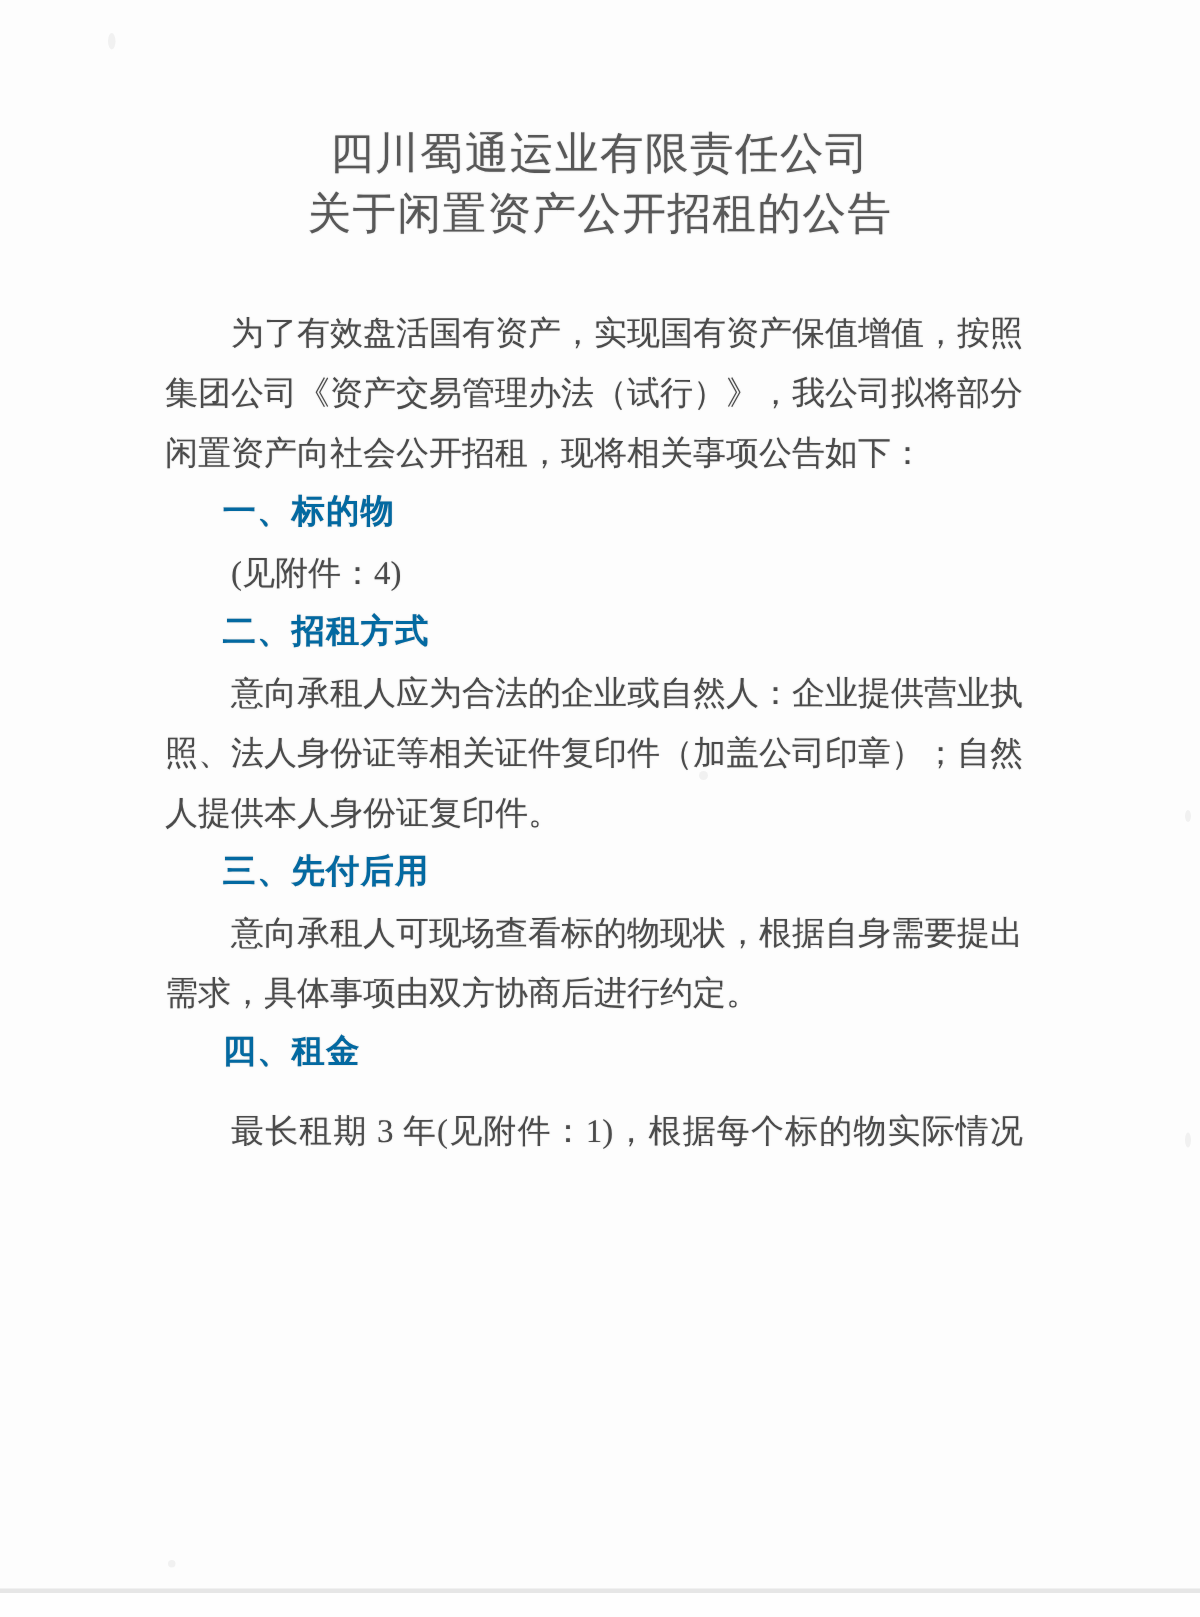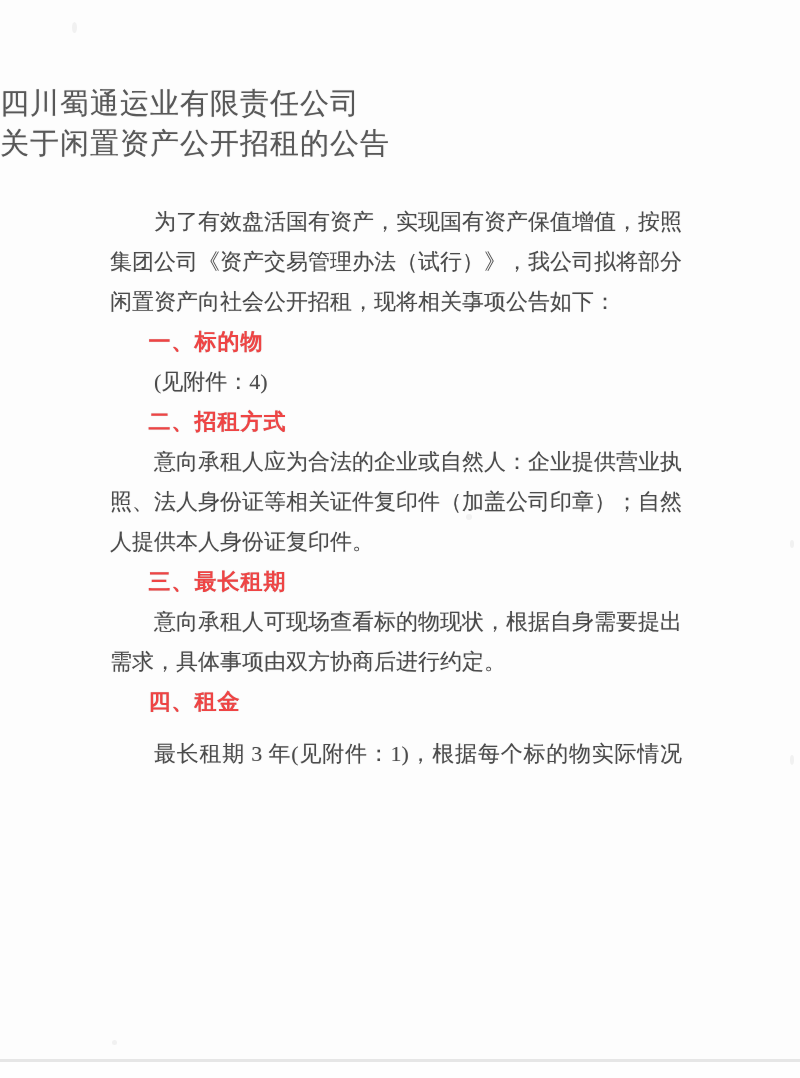--- a/index.html
+++ b/index.html
@@ -15,21 +15,21 @@
     width: 800px;
     height: 1078px;
     background: #fdfdfd;
     font-family: "Liberation Serif", "DejaVu Serif", serif;
   }
   .doc-title {
     position: absolute;
     top: 64px;
     left: 0;
     width: 800px;
-    text-align: left;
+    text-align: center;
     font-size: 29px;
     line-height: 40px;
     font-weight: 400;
     color: #585858;
     letter-spacing: 1px;
     text-shadow: 0 0 1px rgba(100,100,100,0.45);
   }
   .doc-title .t-line { display: block; }
   .doc-body {
     position: absolute;
@@ -44,21 +44,21 @@
   }
   .doc-body p, .doc-body h2 {
     margin: 0;
     padding: 0;
     text-indent: 2em;
   }
   .doc-body h2 {
     font-family: "DejaVu Sans", "Liberation Sans", sans-serif;
     font-size: 22px;
     font-weight: 700;
-    color: #ef4444;
+    color: #0369a1;
     text-indent: 1.75em;
     letter-spacing: 1px;
   }
   .doc-body p.stretch-last {
     text-align-last: justify;
     margin-top: 12px;
   }
   .page-edge-line {
     position: absolute;
     left: 0;
@@ -100,21 +100,21 @@
   <div class="doc-body">
 
     <p>为了有效盘活国有资产，实现国有资产保值增值，按照集团公司《资产交易管理办法（试行）》，我公司拟将部分闲置资产向社会公开招租，现将相关事项公告如下：</p>
 
     <h2>一、标的物</h2>
     <p>(见附件：4)</p>
 
     <h2>二、招租方式</h2>
     <p>意向承租人应为合法的企业或自然人：企业提供营业执照、法人身份证等相关证件复印件（加盖公司印章）；自然人提供本人身份证复印件。</p>
 
-    <h2>三、最长租期</h2>
+    <h2>三、先付后用</h2>
     <p>意向承租人可现场查看标的物现状，根据自身需要提出需求，具体事项由双方协商后进行约定。</p>
 
     <h2>四、租金</h2>
 
     <p class="stretch-last">最长租期 3 年(见附件：1)，根据每个标的物实际情况</p>
 
   </div>
 
   <div class="speck s1"></div>
   <div class="speck s2"></div>

